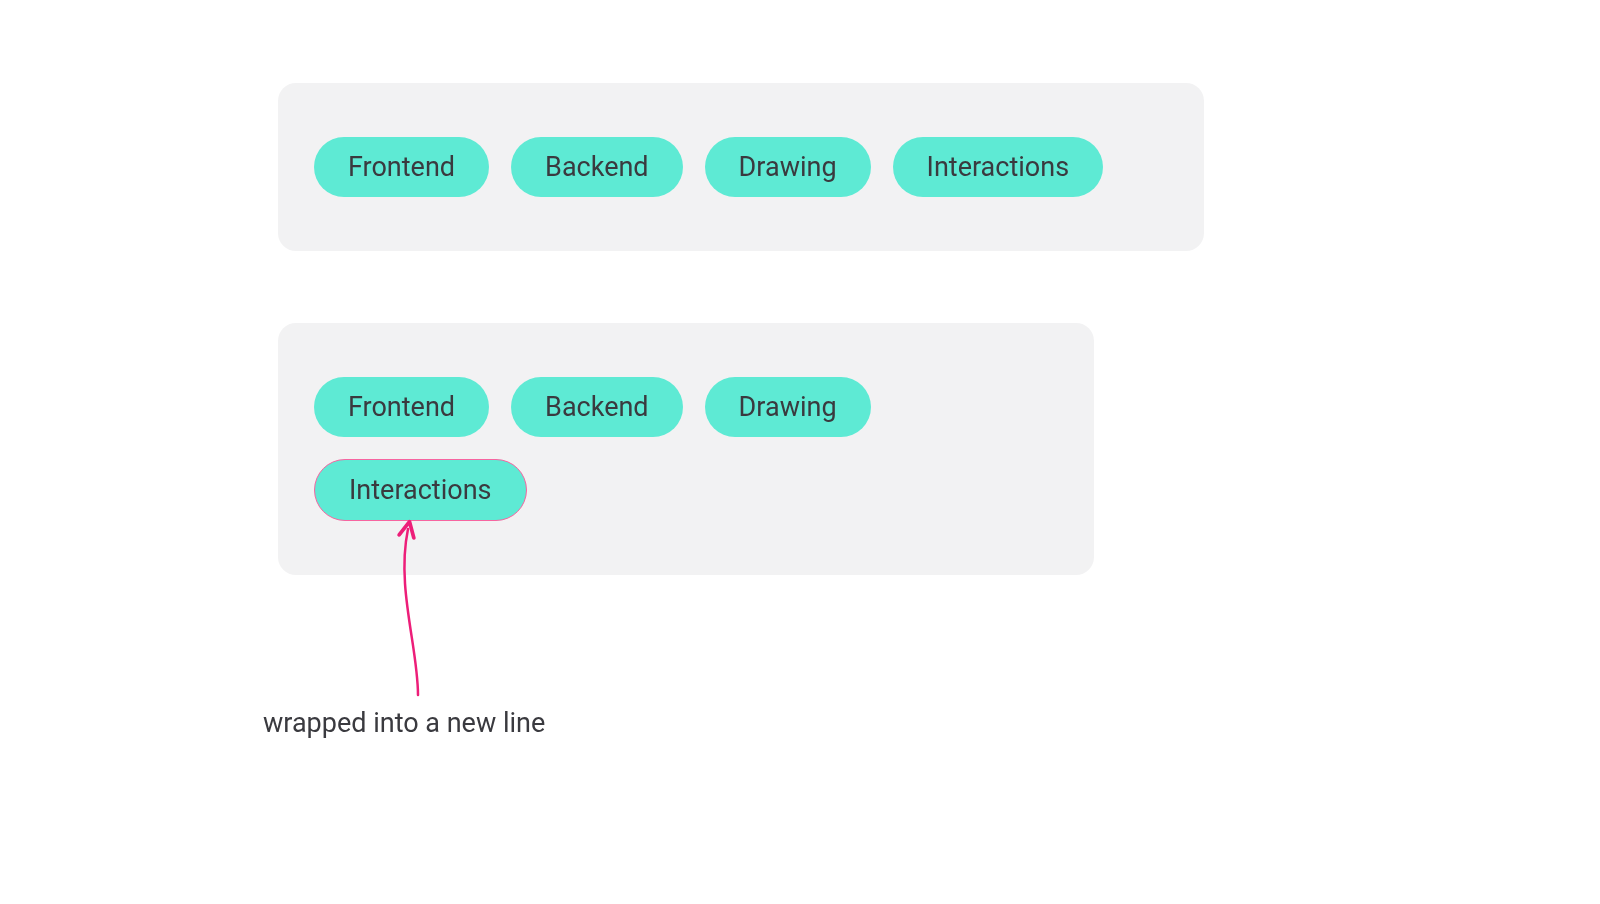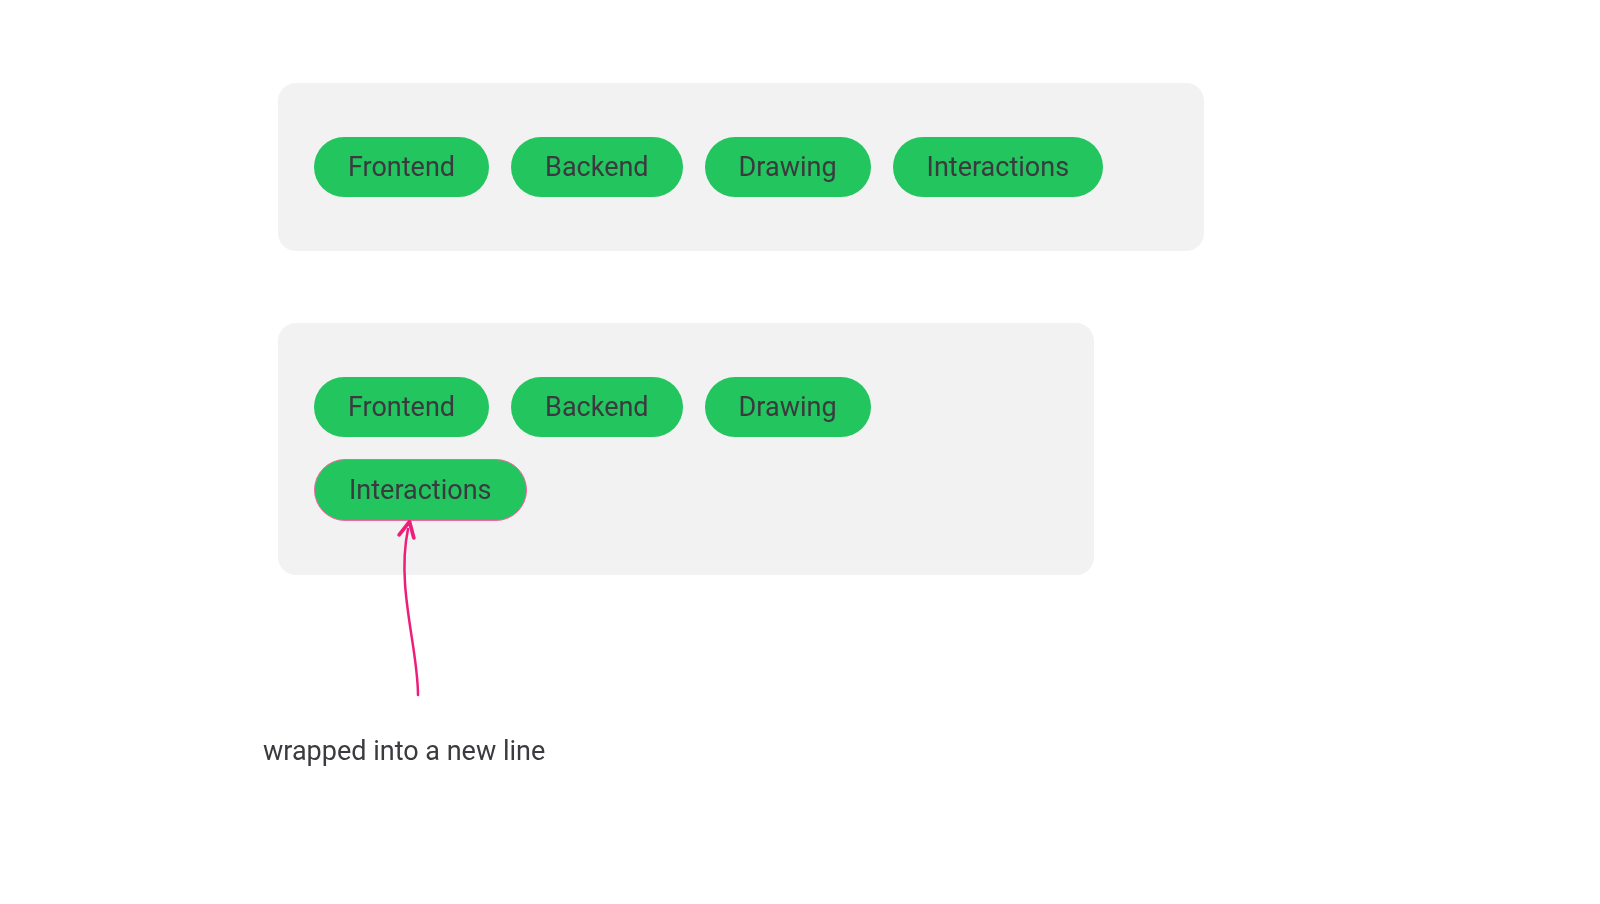--- a/index.html
+++ b/index.html
@@ -32,40 +32,40 @@
       width: 926px;
     }
     
     .container-narrow {
       left: 278px;
       top: 323px;
       width: 816px;
     }
     
     .pill {
-      background: #22c55e;
+      background: #5eead4;
       border-radius: 999px;
       padding: 14px 34px;
       font-size: 27px;
       color: #3a3a3f;
       font-weight: 400;
       display: inline-flex;
       align-items: center;
       justify-content: center;
       white-space: nowrap;
     }
     
     .pill-highlighted {
       border: 1.5px solid #f765a0;
     }
     
     .annotation-text {
       position: absolute;
       left: 263px;
-      top: 735px;
+      top: 707px;
       font-size: 27px;
       color: #3a3a3f;
       font-weight: 400;
     }
     
     .arrow-svg {
       position: absolute;
       left: 378px;
       top: 517px;
       width: 50px;

